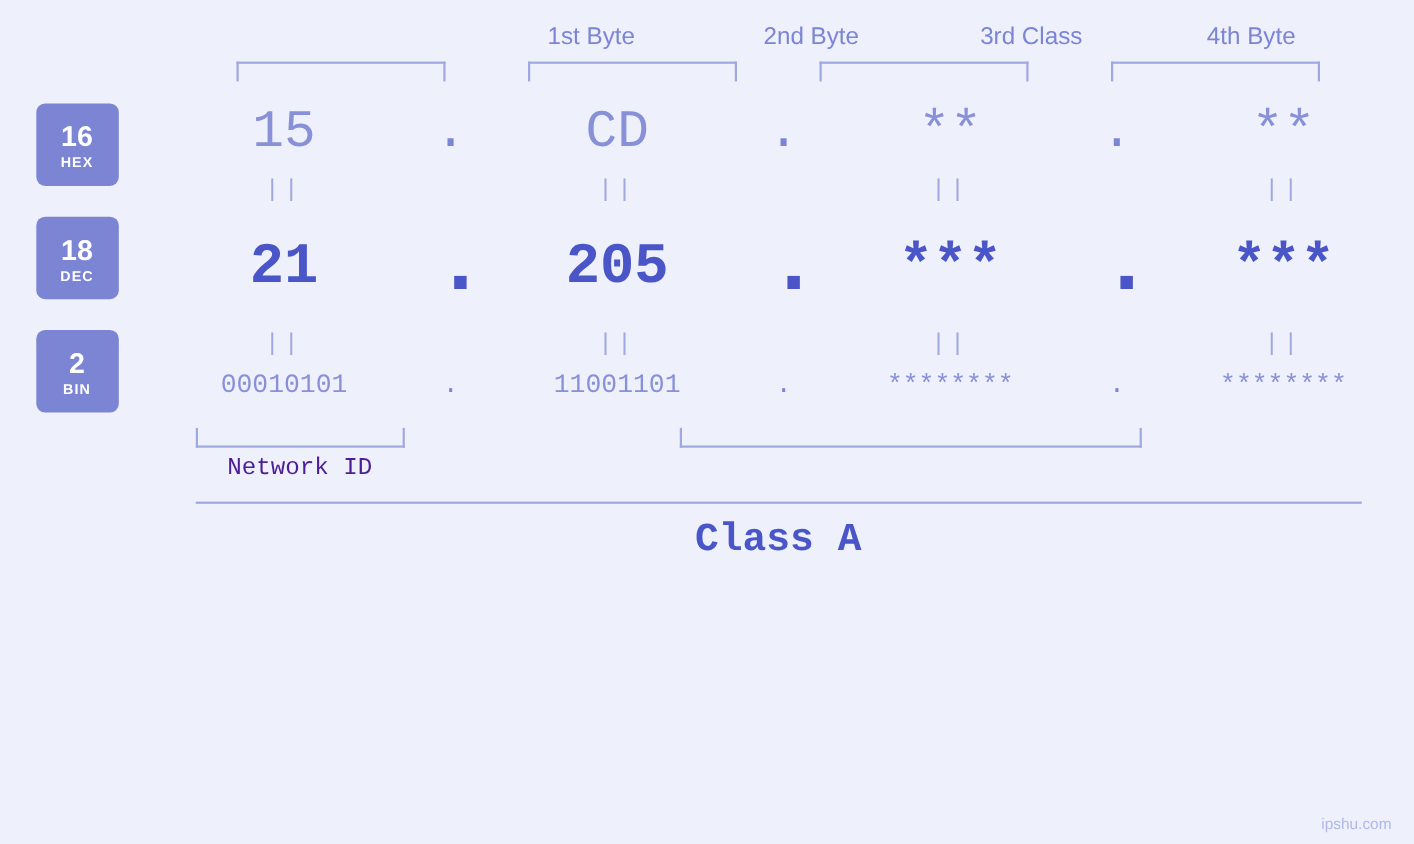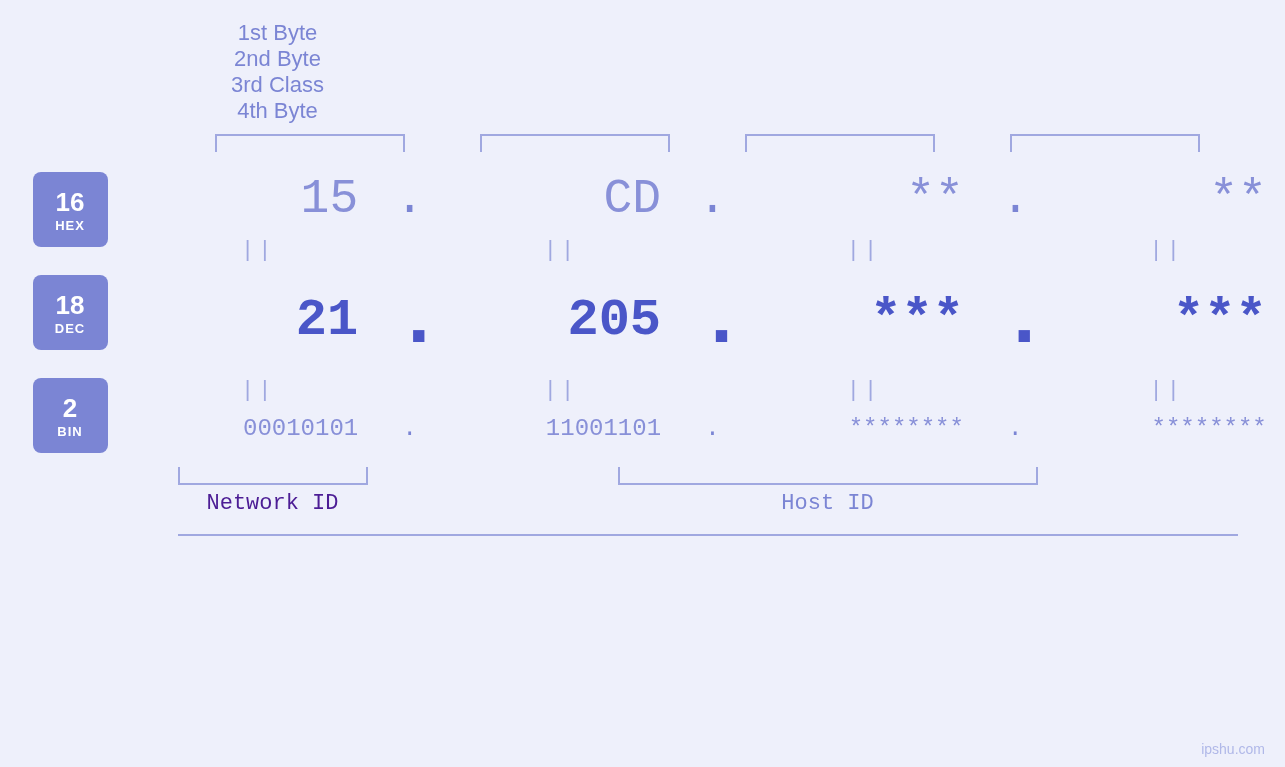--- a/index.html
+++ b/index.html
@@ -23,21 +23,20 @@
       padding-top: 20px;
     }
 
     
     .col-headers {
       display: flex;
       width: 1060px;
       margin-left: 130px;
       justify-content: flex-end;
       margin-bottom: 10px;
-      flex-direction: column;
     }
 
     .col-header {
       color: #7b85d4;
       font-size: 22px;
       font-family: Arial, sans-serif;
       font-weight: 400;
       text-align: center;
       width: 200px;
     }
@@ -106,21 +105,21 @@
 
     .ip-row {
       display: flex;
       align-items: center;
       justify-content: space-around;
       padding: 10px 0;
     }
 
     .ip-cell {
       width: 200px;
-      text-align: right;
+      text-align: center;
     }
 
     .dot {
       font-size: 36px;
       color: #7b85d4;
       width: 30px;
       text-align: center;
     }
 
     
@@ -292,23 +291,25 @@
       <div style="width:30px;"></div>
 
       <div style="width:420px; height:18px; border-bottom:2px solid #a0a8e0; border-left:2px solid #a0a8e0; border-right:2px solid #a0a8e0;"></div>
     </div>
 
     <div style="display:flex; width:100%; margin-top:6px;">
       <div style="width:190px; text-align:center; color:#4c1d95; font-size:22px;">Network ID</div>
       <div style="width:30px;"></div>
       <div style="width:190px;"></div>
       <div style="width:30px;"></div>
-      <div style="width:420px; text-align:center; color:#7b85d4; font-size:22px;">Host ID</div>
     </div>
 
     <div style="width:100%; border-bottom:2px solid #a0a8e0; margin-top:18px;"></div>
 
+    <div style="width:100%; text-align:center; margin-top:12px;">
+      <span style="color:#4a56c8; font-size:36px; font-weight:600; font-family:'Courier New',Courier,monospace;">Class A</span>
+    </div>
 
   </div>
 
   <div class="watermark">ipshu.com</div>
 
 </div>
 
 </body></html>

